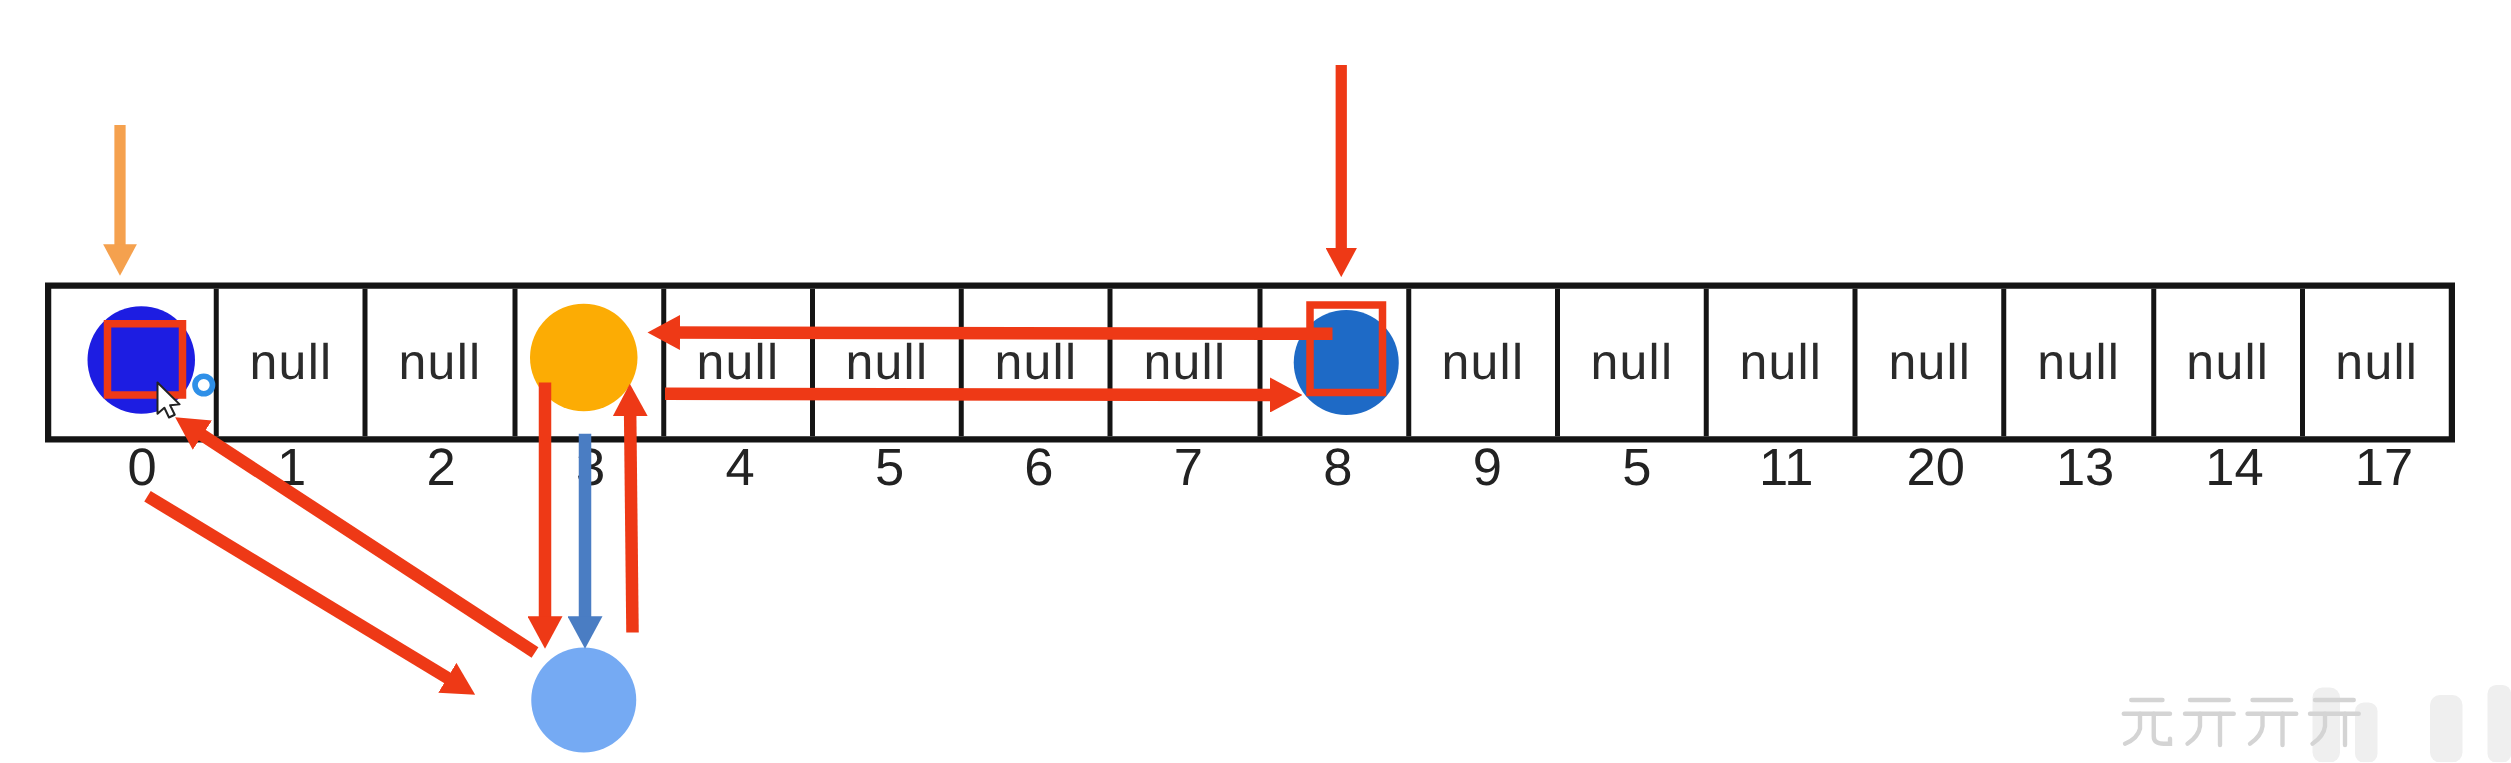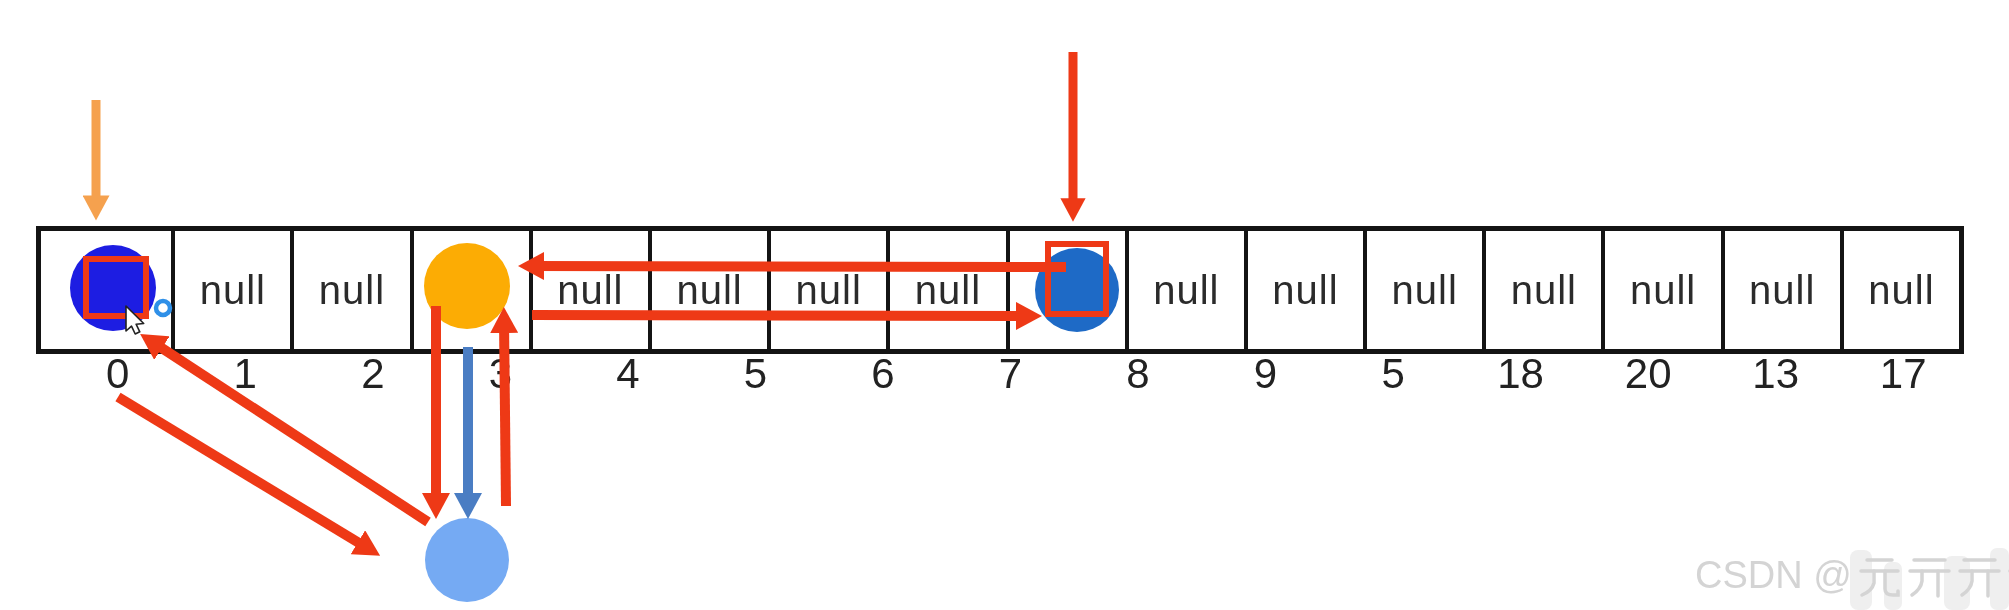--- a/index.html
+++ b/index.html
@@ -109,37 +109,37 @@
       <div class="idx">1</div>
       <div class="idx">2</div>
       <div class="idx">3</div>
       <div class="idx">4</div>
       <div class="idx">5</div>
       <div class="idx">6</div>
       <div class="idx">7</div>
       <div class="idx">8</div>
       <div class="idx">9</div>
       <div class="idx">5</div>
-      <div class="idx">18</div>
+      <div class="idx">11</div>
       <div class="idx">20</div>
       <div class="idx">13</div>
+      <div class="idx">14</div>
       <div class="idx">17</div>
     </div>
 
   <svg id="ghost-logo" width="2009" height="610">
     <g fill="var(--c-ghost)">
       <rect x="1850" y="550" width="22" height="60" rx="8"></rect>
       <rect x="1884" y="562" width="18" height="48" rx="7"></rect>
       <rect x="1944" y="556" width="26" height="54" rx="8"></rect>
       <rect x="1990" y="548" width="19" height="62" rx="7"></rect>
     </g>
   </svg>
 
   <div id="watermark">
-    <span>CSDN @</span>
 
     <svg class="wm-glyph" width="45" height="48" viewBox="0 0 45 48">
       <g fill="none" stroke="var(--c-watermark)" stroke-width="3.5" stroke-linecap="round">
         <path d="M10 9 H35"></path>
           <path d="M4 20 H41"></path>
         <path d="M17 20 V32 Q15 40 5 44"></path>
         <path d="M28 20 V38 Q28 44 36 44 H41 V40"></path>
       </g>
     </svg>
 

